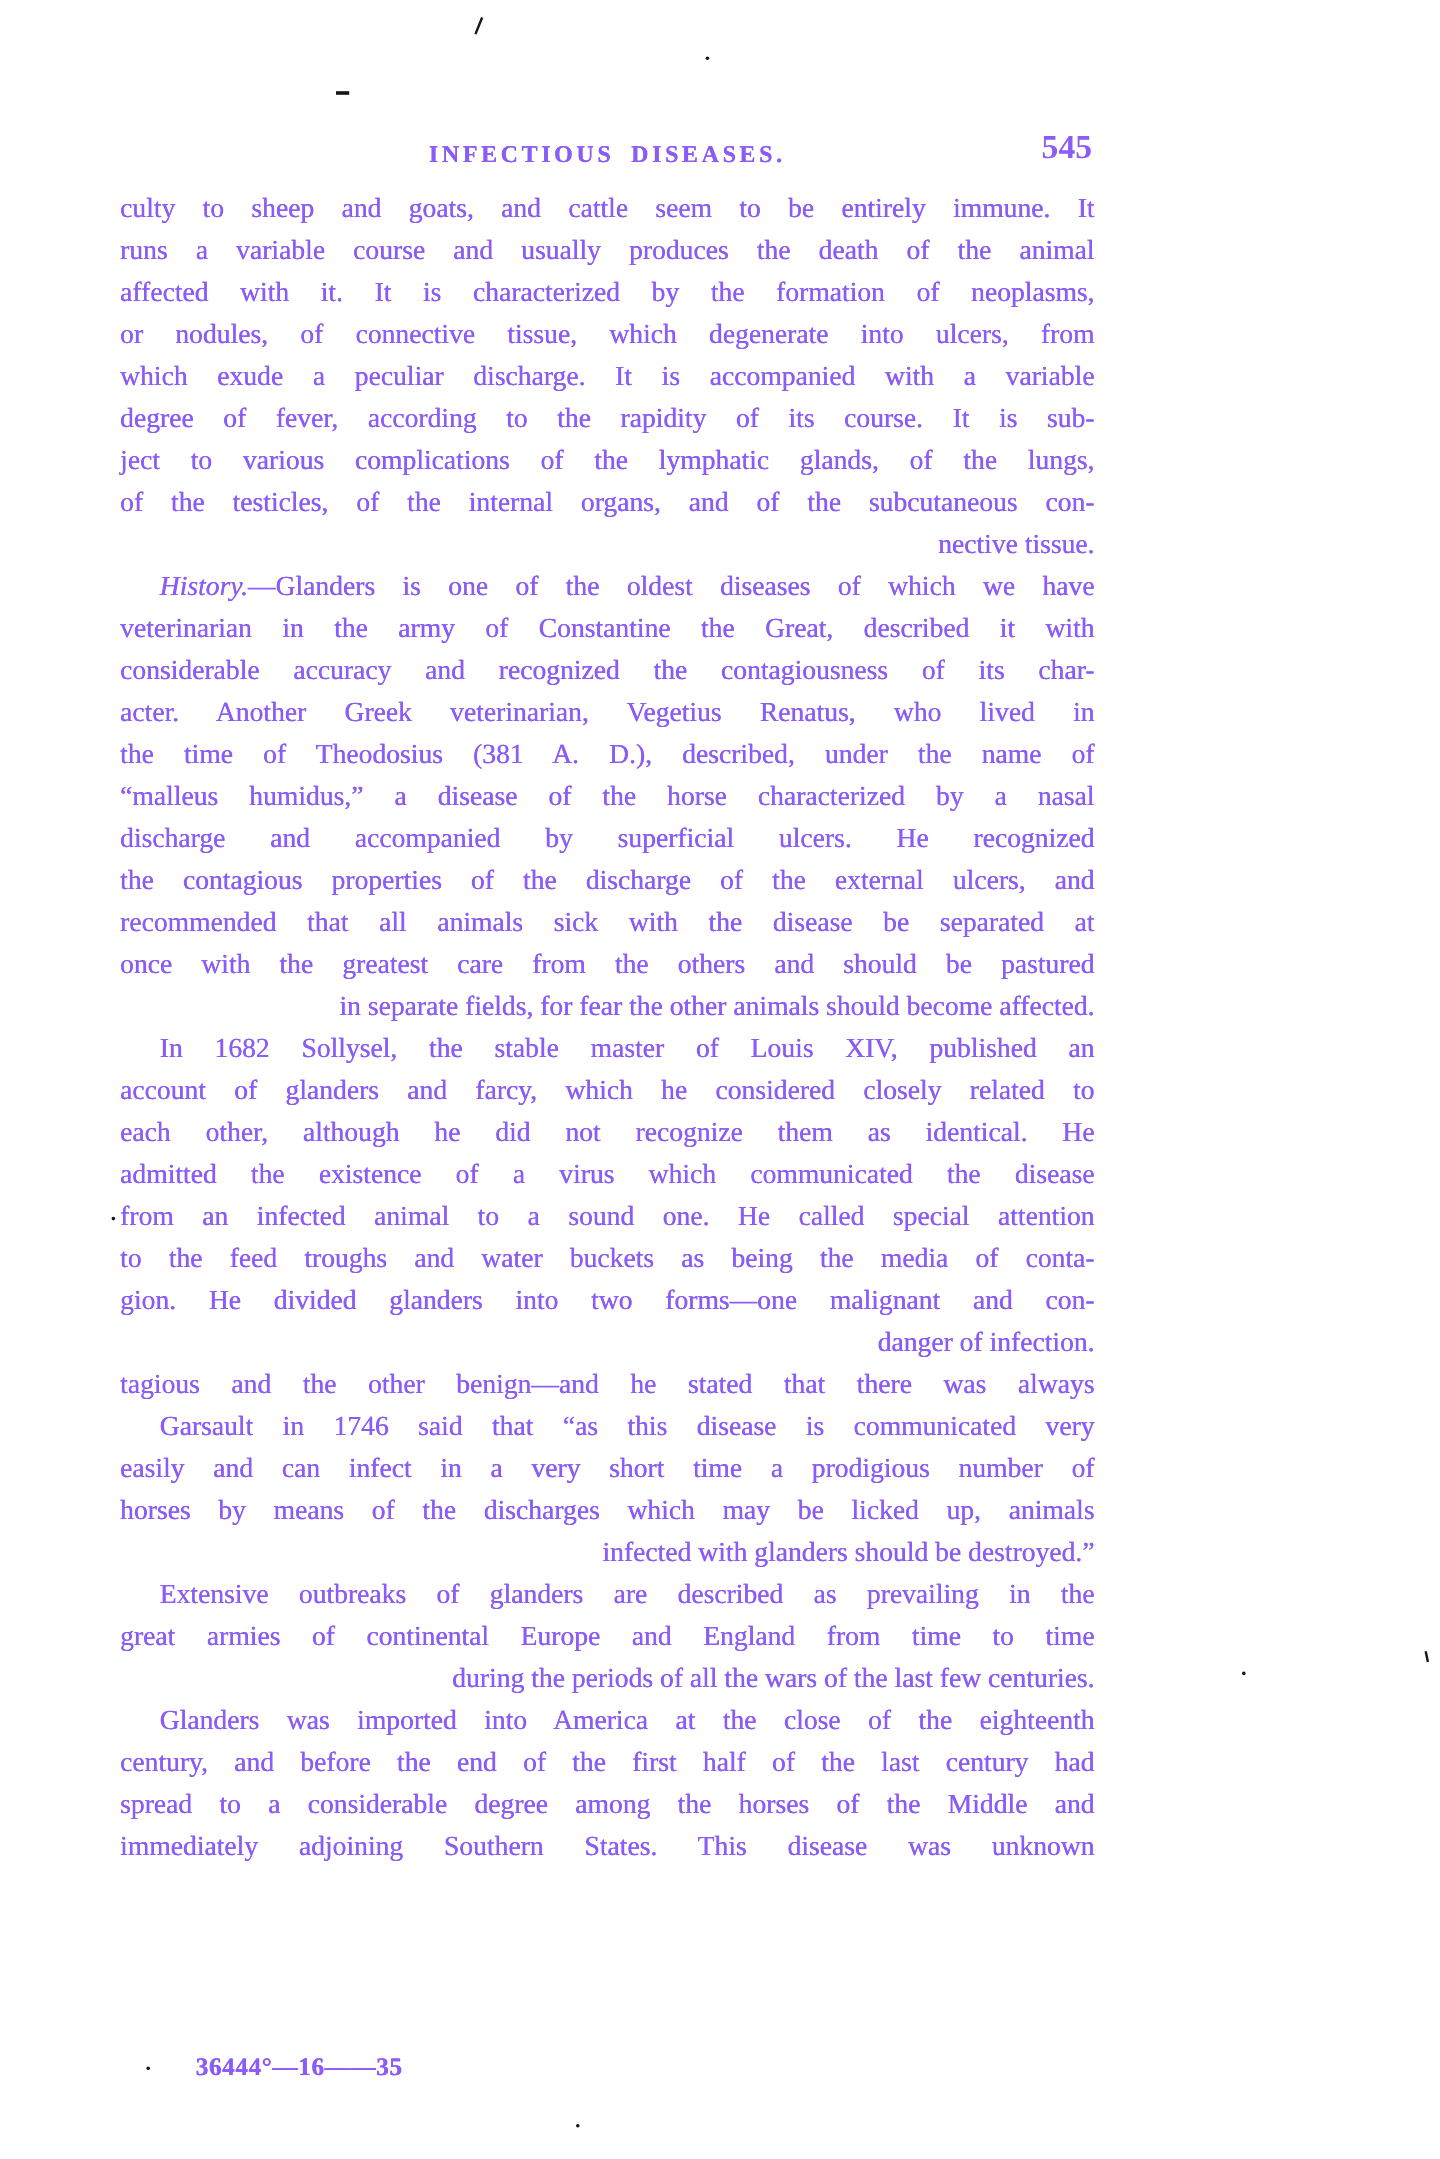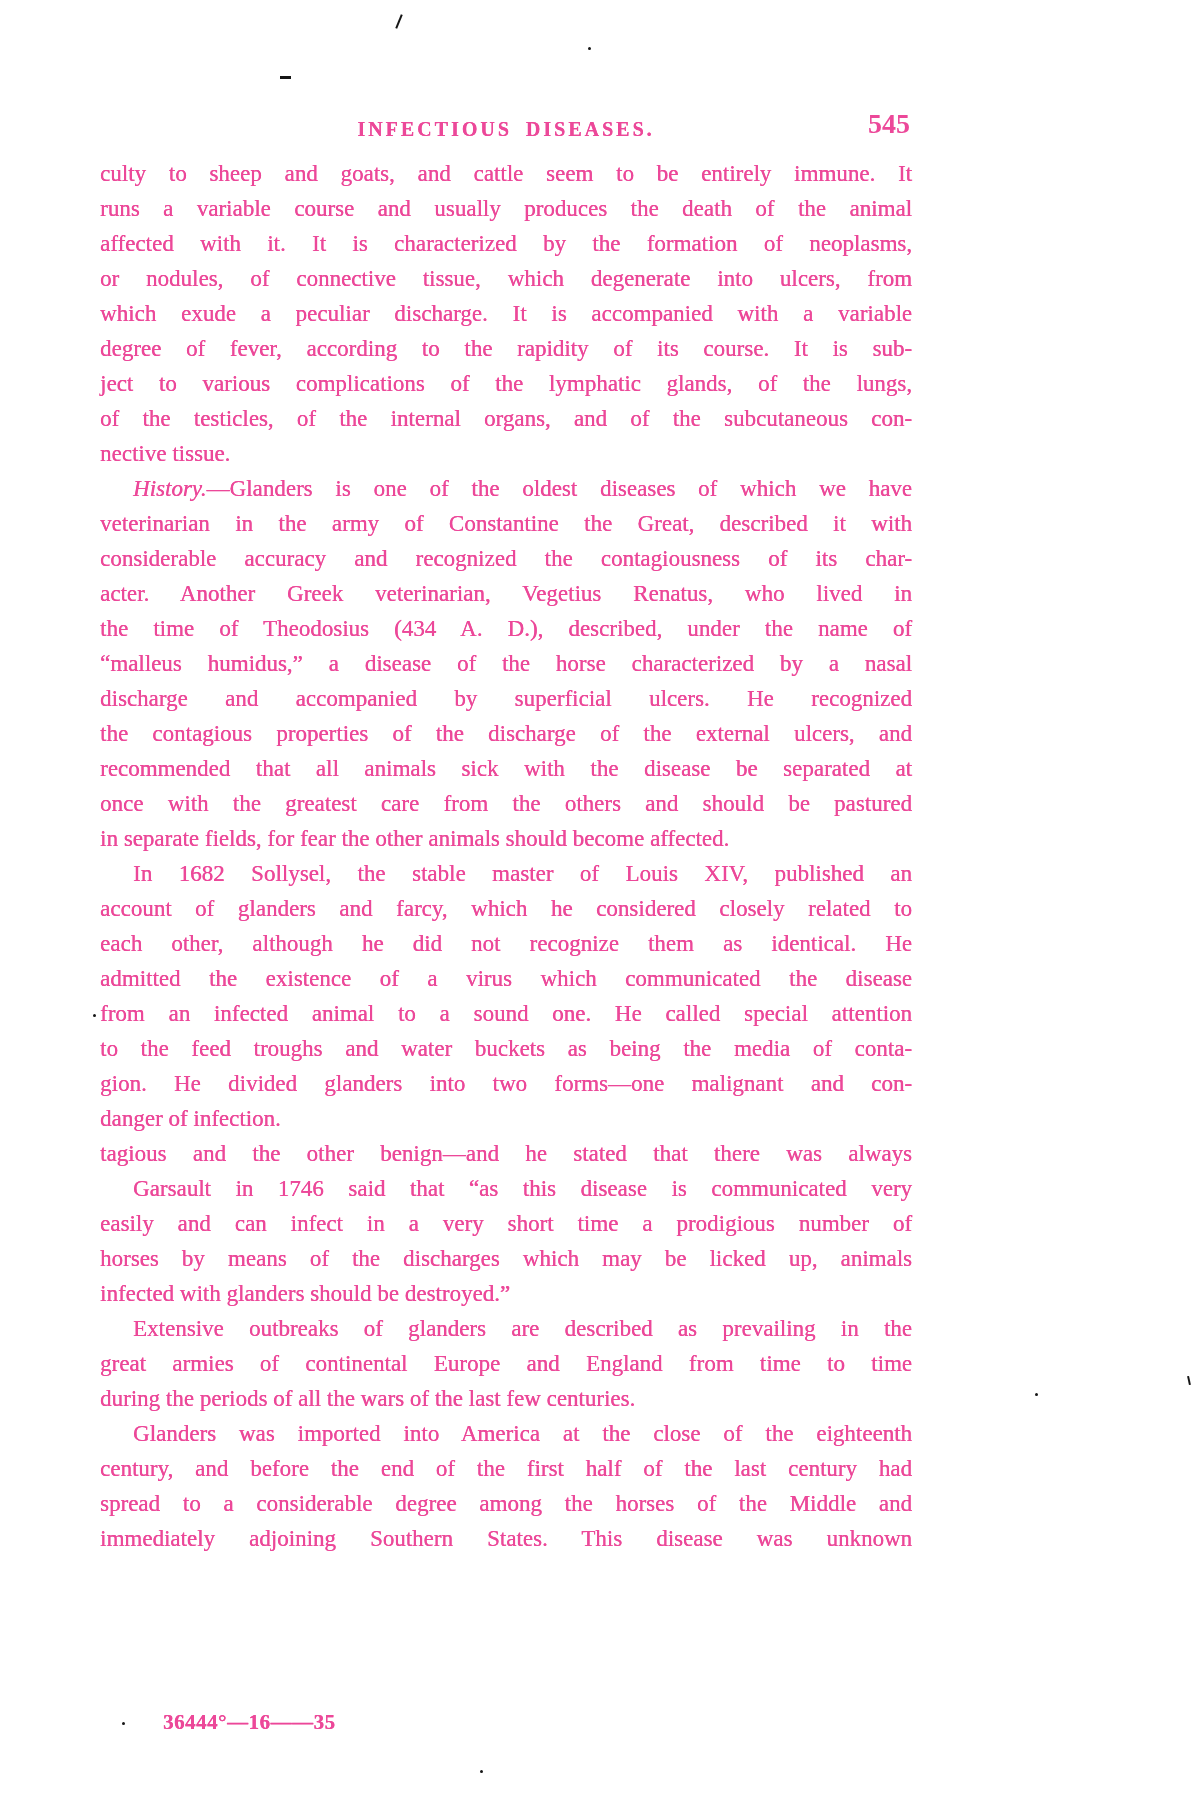--- a/index.html
+++ b/index.html
@@ -7,21 +7,21 @@
     padding: 0;
     background: #ffffff;
   }
   .page {
     position: relative;
     width: 1200px;
     height: 1799px;
     background: #ffffff;
     overflow: hidden;
     font-family: "Liberation Serif", "DejaVu Serif", serif;
-    color: #ec4899;
+    color: #8b5cf6;
   }
   .page-header {
     position: absolute;
     left: 100px;
     top: 104px;
     width: 812px;
     height: 40px;
   }
   .running-title {
     position: absolute;
@@ -47,21 +47,21 @@
     left: 100px;
     top: 156px;
     width: 812px;
     font-size: 23px;
     line-height: 35px;
     text-shadow: 0.3px 0 0 currentColor;
   }
   .paragraph { margin: 0; }
   .line {
     white-space: normal;
-    text-align: left;
+    text-align: right;
   }
   .line.just {
     text-align: justify;
     text-align-last: justify;
   }
   .line.indent {
     text-indent: 33px;
   }
   .line i { font-style: italic; }
   .page-footer {
@@ -100,21 +100,21 @@
         <div class="line just">degree of fever, according to the rapidity of its course.  It is sub-</div>
         <div class="line just">ject to various complications of the lymphatic glands, of the lungs,</div>
         <div class="line just">of the testicles, of the internal organs, and of the subcutaneous con-</div>
         <div class="line">nective tissue.</div>
       </div>
       <div class="paragraph">
         <div class="line just indent"><i>History.</i>—Glanders is one of the oldest diseases of which we have</div>
         <div class="line just">veterinarian in the army of Constantine the Great, described it with</div>
         <div class="line just">considerable accuracy and recognized the contagiousness of its char-</div>
         <div class="line just">acter.  Another Greek veterinarian, Vegetius Renatus, who lived in</div>
-        <div class="line just">the time of Theodosius (434 A. D.), described, under the name of</div>
+        <div class="line just">the time of Theodosius (381 A. D.), described, under the name of</div>
         <div class="line just">“malleus humidus,” a disease of the horse characterized by a nasal</div>
         <div class="line just">discharge and accompanied by superficial ulcers.  He recognized</div>
         <div class="line just">the contagious properties of the discharge of the external ulcers, and</div>
         <div class="line just">recommended that all animals sick with the disease be separated at</div>
         <div class="line just">once with the greatest care from the others and should be pastured</div>
         <div class="line">in separate fields, for fear the other animals should become affected.</div>
       </div>
       <div class="paragraph">
         <div class="line just indent">In 1682 Sollysel, the stable master of Louis XIV, published an</div>
         <div class="line just">account of glanders and farcy, which he considered closely related to</div>

